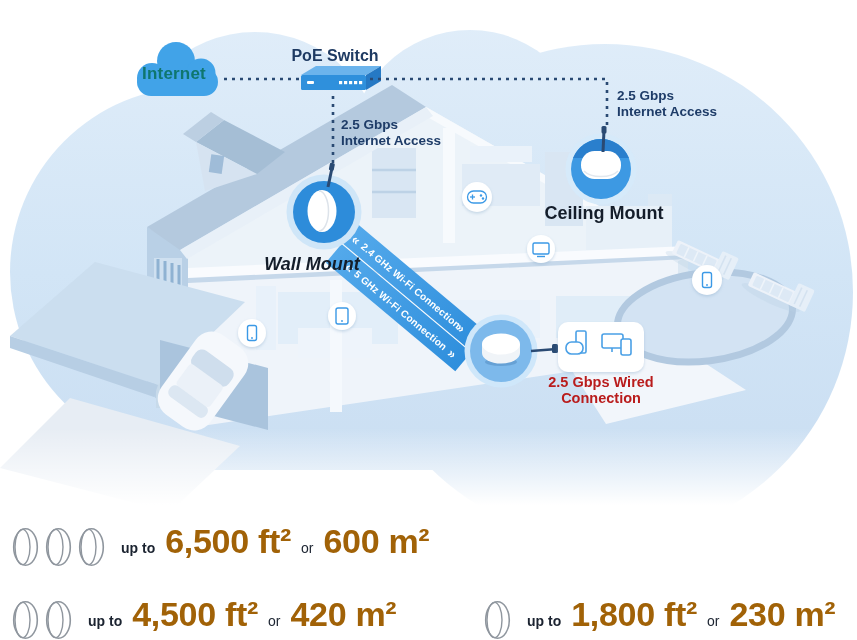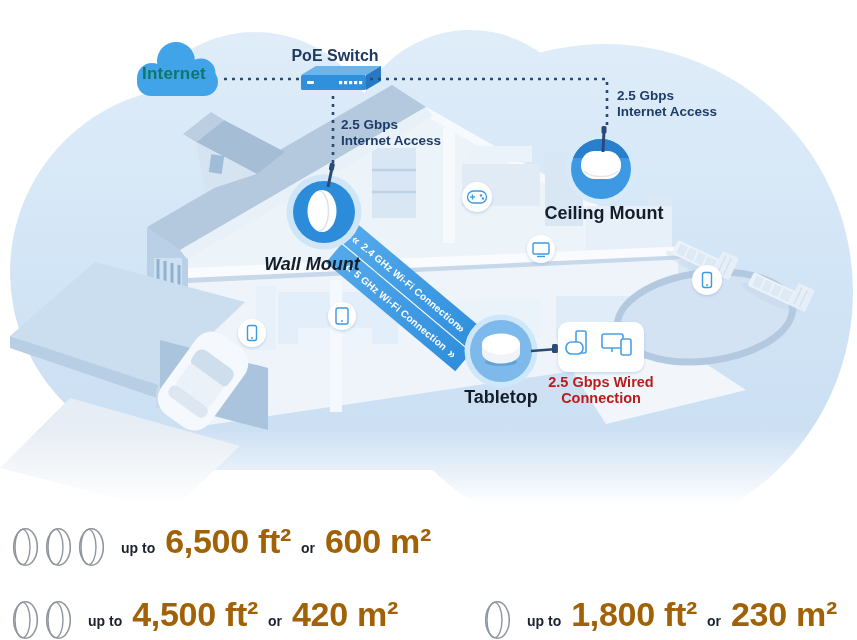--- a/index.html
+++ b/index.html
@@ -15,21 +15,21 @@
   .lbl-device { font-size:18px; color:#141d2a; text-align:center; white-space:nowrap; }
   .lbl-wall { left:250px; top:254px; width:124px;font-style:italic; }
   .lbl-ceiling { left:524px; top:203px; width:160px; }
   .lbl-tabletop { left:444px; top:387px; width:114px; }
   .lbl-wired { left:546px; top:374px; width:110px; text-align:center; font-size:14.5px; line-height:16px; color:#b91c1c; }
   .rib-text { font:700 10px "Liberation Sans", sans-serif; fill:#fff; letter-spacing:.2px; }
   .rib-chev { font:700 13px "Liberation Sans", sans-serif; fill:#fff; }
   .cov-row { position:absolute; display:flex; align-items:baseline; }
   .cov-row .discs { display:flex; gap:6px; align-self:center; }
   .cov-upto { font-size:14px; font-weight:700; color:#1b2330; margin:1px 10px 0 16px; }
-  .cov-or { font-size:14px; font-weight:700; color:#1b2330; margin:16px 10px; }
+  .cov-or { font-size:14px; font-weight:400; color:#1b2330; margin:16px 10px; }
   .cov-num { font-size:34px; font-weight:700; color:#a16207; letter-spacing:-0.3px; }
   .cov-1 { left:12px; top:522px; }
   .cov-2 { left:12px; top:595px; }
   .cov-3 { left:484px; top:595px; }
 </style>
 </head>
 <body>
 
 <div class="canvas">
 <svg class="scene-svg" width="857" height="512" viewBox="0 0 857 512">
@@ -265,21 +265,20 @@
 <div class="lbl lbl-wan lbl-wan-left">
   <div>2.5 Gbps</div>
   <div>Internet Access</div>
 </div>
 <div class="lbl lbl-wan lbl-wan-right">
   <div>2.5 Gbps</div>
   <div>Internet Access</div>
 </div>
 <div class="lbl lbl-device lbl-wall">Wall Mount</div>
 <div class="lbl lbl-device lbl-ceiling">Ceiling Mount</div>
-<div class="lbl lbl-device lbl-tabletop">Tabletop</div>
 <div class="lbl lbl-wired">
   <div>2.5 Gbps Wired</div>
   <div>Connection</div>
 </div>
 
 <div class="cov-row cov-1">
   <div class="discs">
   <svg width="27" height="40" viewBox="0 0 27 40">
     <ellipse cx="13.5" cy="20" rx="11.8" ry="18.3" fill="#fff" stroke="#8f969e" stroke-width="1.6"></ellipse>
     <ellipse cx="10.5" cy="20" rx="7.5" ry="17.6" fill="none" stroke="#8f969e" stroke-width="1.4"></ellipse>

